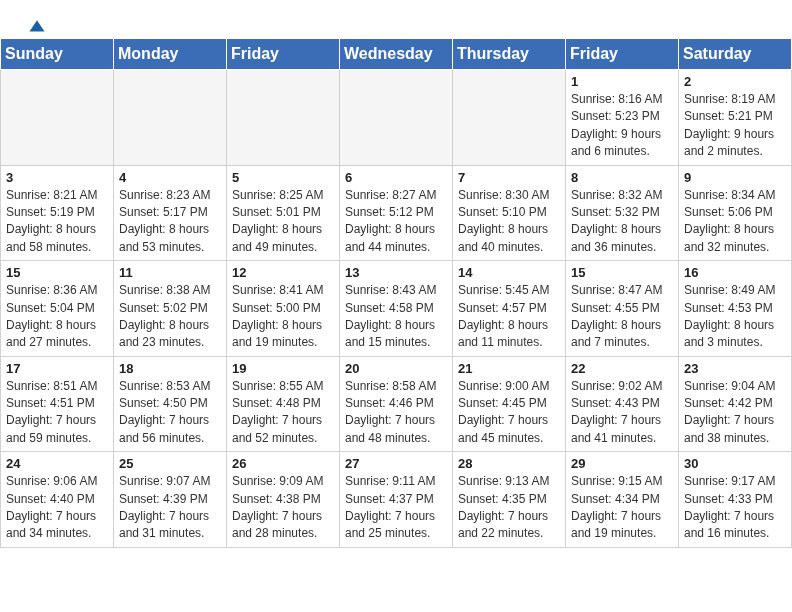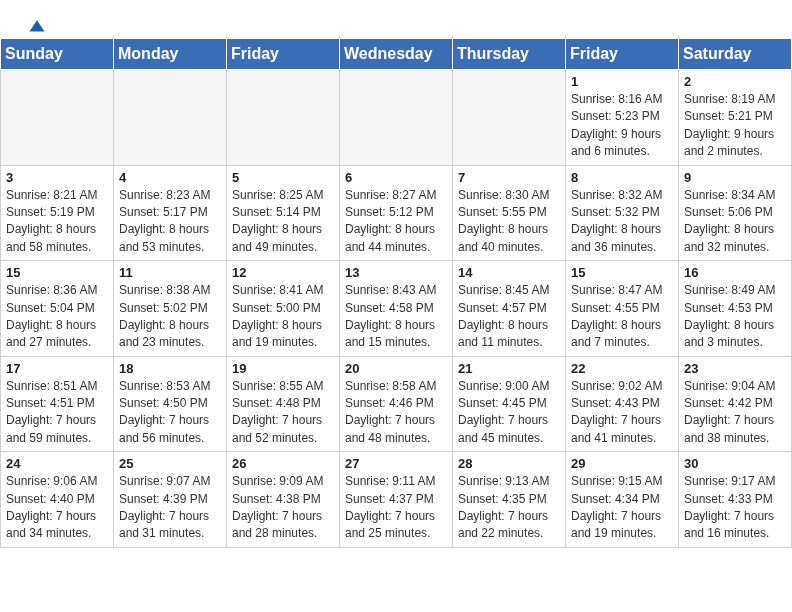--- a/index.html
+++ b/index.html
@@ -157,35 +157,35 @@
         <td>
           <span class="day-num">4</span>
           <div class="day-info">Sunrise: 8:23 AM
 Sunset: 5:17 PM
 Daylight: 8 hours
 and 53 minutes.</div>
         </td>
         <td>
           <span class="day-num">5</span>
           <div class="day-info">Sunrise: 8:25 AM
-Sunset: 5:14 PM
+Sunset: 5:01 PM
 Daylight: 8 hours
 and 49 minutes.</div>
         </td>
         <td>
           <span class="day-num">6</span>
           <div class="day-info">Sunrise: 8:27 AM
 Sunset: 5:12 PM
 Daylight: 8 hours
 and 44 minutes.</div>
         </td>
         <td>
           <span class="day-num">7</span>
           <div class="day-info">Sunrise: 8:30 AM
-Sunset: 5:55 PM
+Sunset: 5:10 PM
 Daylight: 8 hours
 and 40 minutes.</div>
         </td>
         <td>
           <span class="day-num">8</span>
           <div class="day-info">Sunrise: 8:32 AM
 Sunset: 5:32 PM
 Daylight: 8 hours
 and 36 minutes.</div>
         </td>
@@ -221,21 +221,21 @@
         </td>
         <td>
           <span class="day-num">13</span>
           <div class="day-info">Sunrise: 8:43 AM
 Sunset: 4:58 PM
 Daylight: 8 hours
 and 15 minutes.</div>
         </td>
         <td>
           <span class="day-num">14</span>
-          <div class="day-info">Sunrise: 8:45 AM
+          <div class="day-info">Sunrise: 5:45 AM
 Sunset: 4:57 PM
 Daylight: 8 hours
 and 11 minutes.</div>
         </td>
         <td>
           <span class="day-num">15</span>
           <div class="day-info">Sunrise: 8:47 AM
 Sunset: 4:55 PM
 Daylight: 8 hours
 and 7 minutes.</div>

